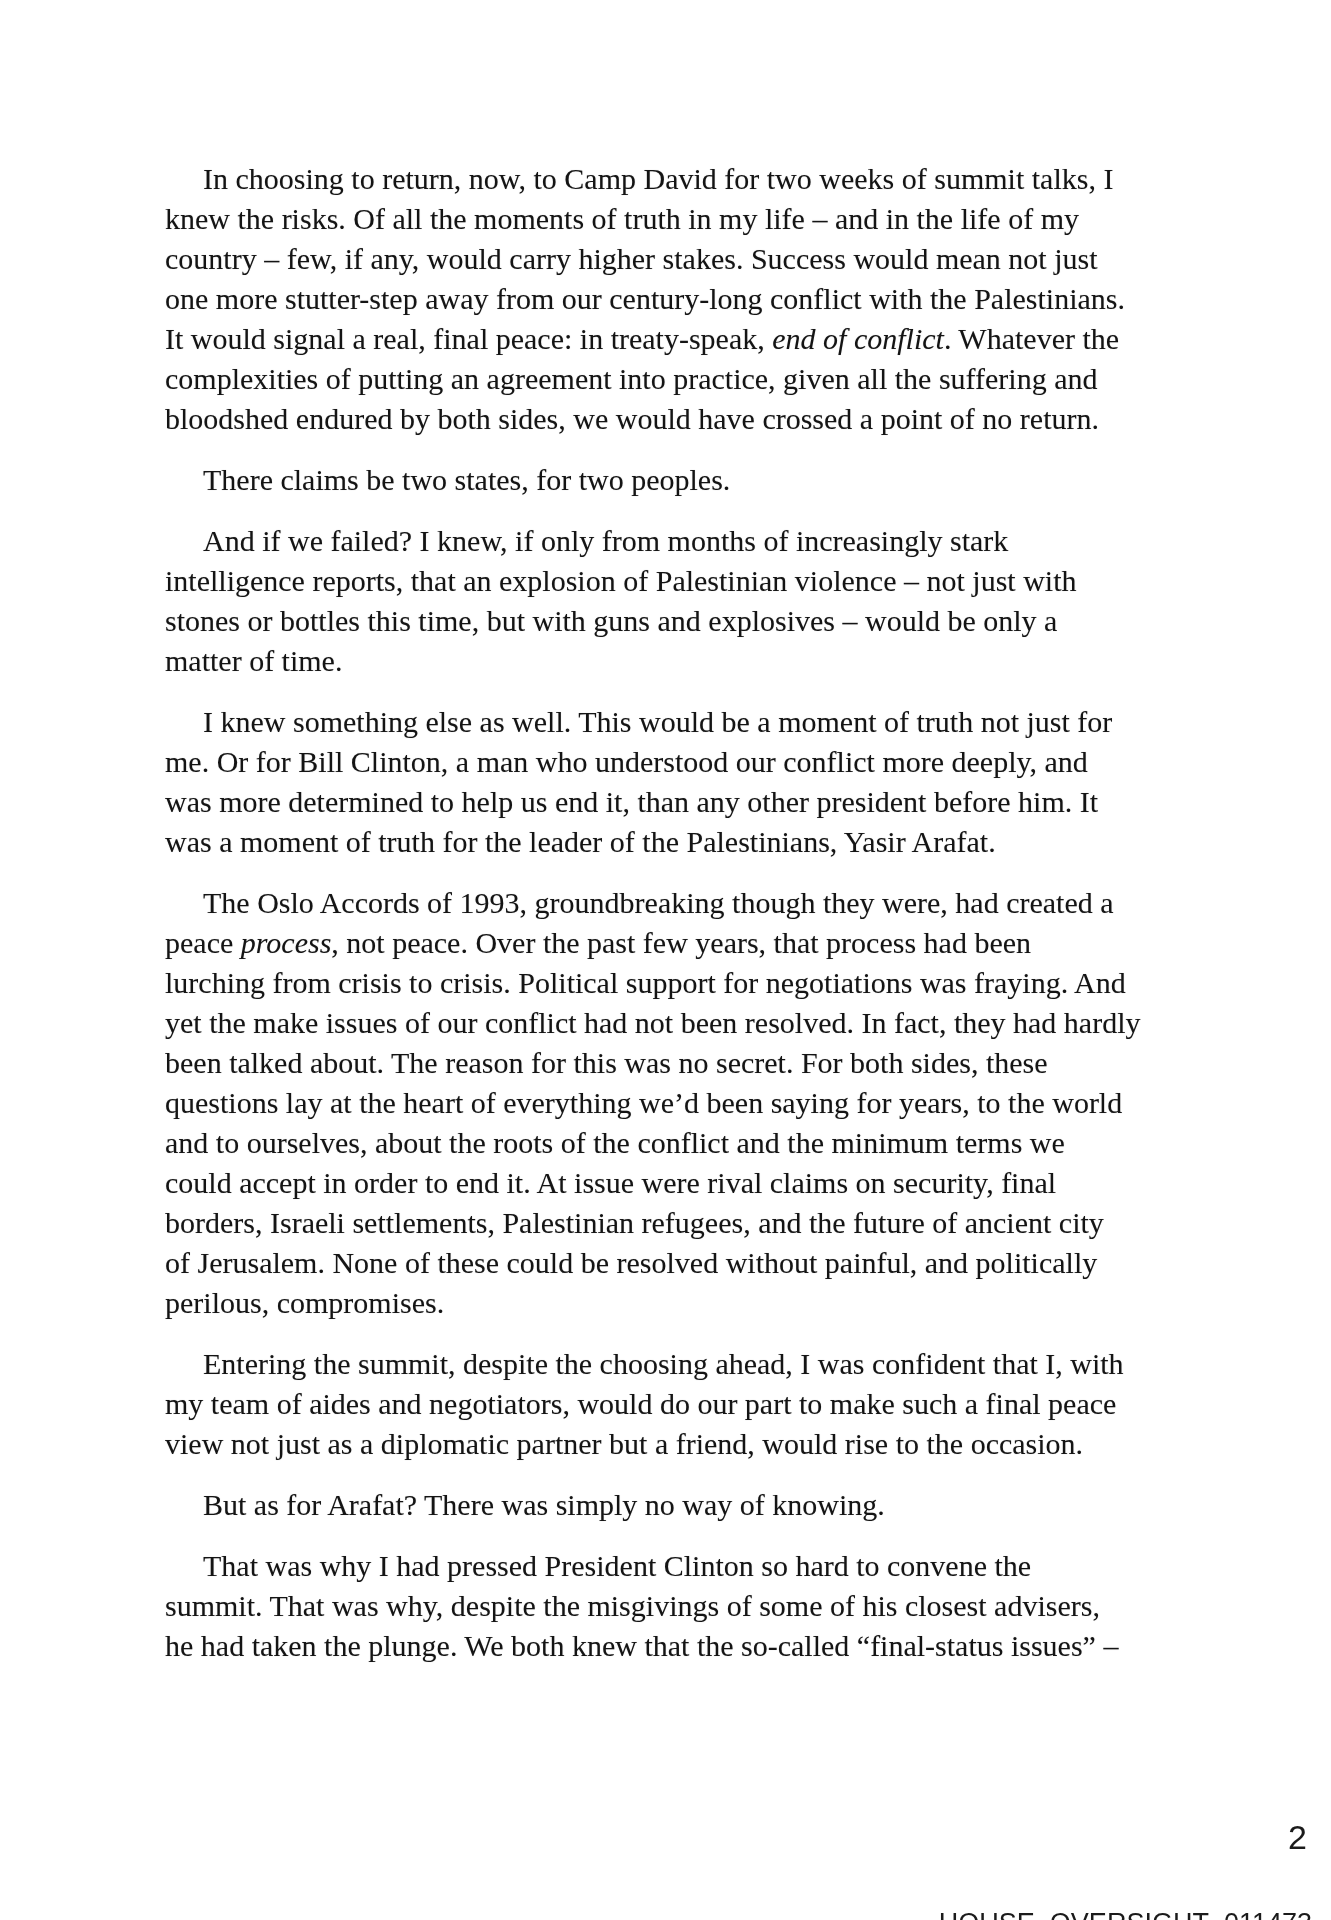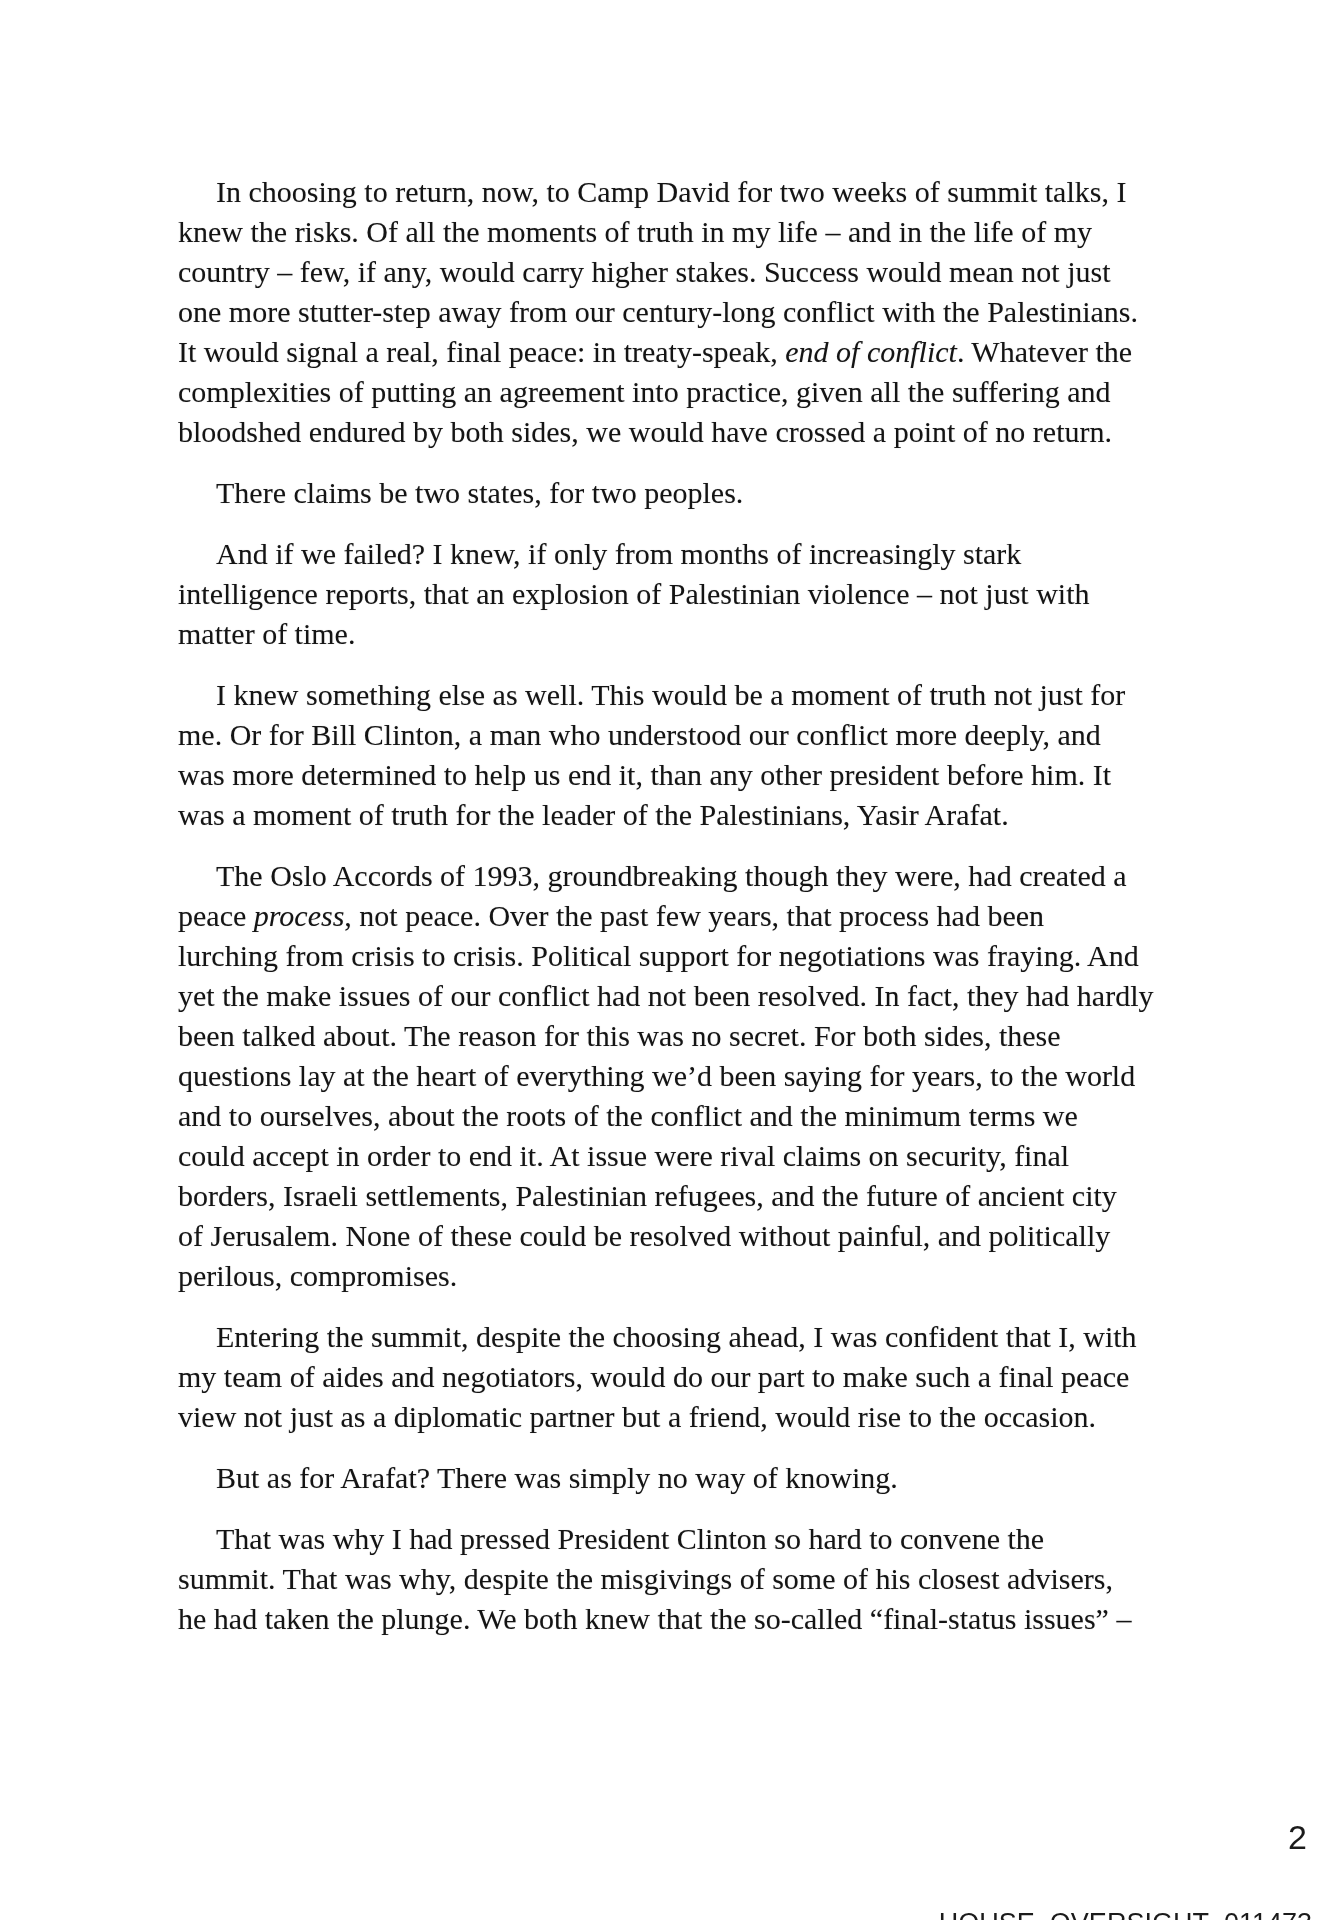--- a/index.html
+++ b/index.html
@@ -18,21 +18,21 @@
   }
   .body-text {
     position: absolute;
     left: 162px;
     top: 156px;
     width: 1040px;
     font-size: 30px;
     line-height: 40px;
     text-shadow: 0 0 1px rgba(40,40,40,0.25);
   }
-  .para { margin: 16px; }
+  .para { margin: 3px; }
   .para + .para { margin-top: 21px; }
   .line { white-space: pre; }
   .para .line:first-child { text-indent: 38px; }
   .line i { font-style: italic; }
   .page-number {
     position: absolute;
     top: 1818px;
     right: 24px;
     font-family: "Liberation Sans", "DejaVu Sans", sans-serif;
     font-size: 34px;
@@ -63,20 +63,21 @@
         <div class="line">It would signal a real, final peace: in treaty-speak, <i>end of conflict</i>. Whatever the</div>
         <div class="line">complexities of putting an agreement into practice, given all the suffering and</div>
         <div class="line">bloodshed endured by both sides, we would have crossed a point of no return.</div>
       </div>
       <div class="para">
         <div class="line">There claims be two states, for two peoples.</div>
       </div>
       <div class="para">
         <div class="line">And if we failed? I knew, if only from months of increasingly stark</div>
         <div class="line">intelligence reports, that an explosion of Palestinian violence – not just with</div>
+        <div class="line">stones or bottles this time, but with guns and explosives – would be only a</div>
         <div class="line">matter of time.</div>
       </div>
       <div class="para">
         <div class="line">I knew something else as well. This would be a moment of truth not just for</div>
         <div class="line">me. Or for Bill Clinton, a man who understood our conflict more deeply, and</div>
         <div class="line">was more determined to help us end it, than any other president before him. It</div>
         <div class="line">was a moment of truth for the leader of the Palestinians, Yasir Arafat.</div>
       </div>
       <div class="para">
         <div class="line">The Oslo Accords of 1993, groundbreaking though they were, had created a</div>

